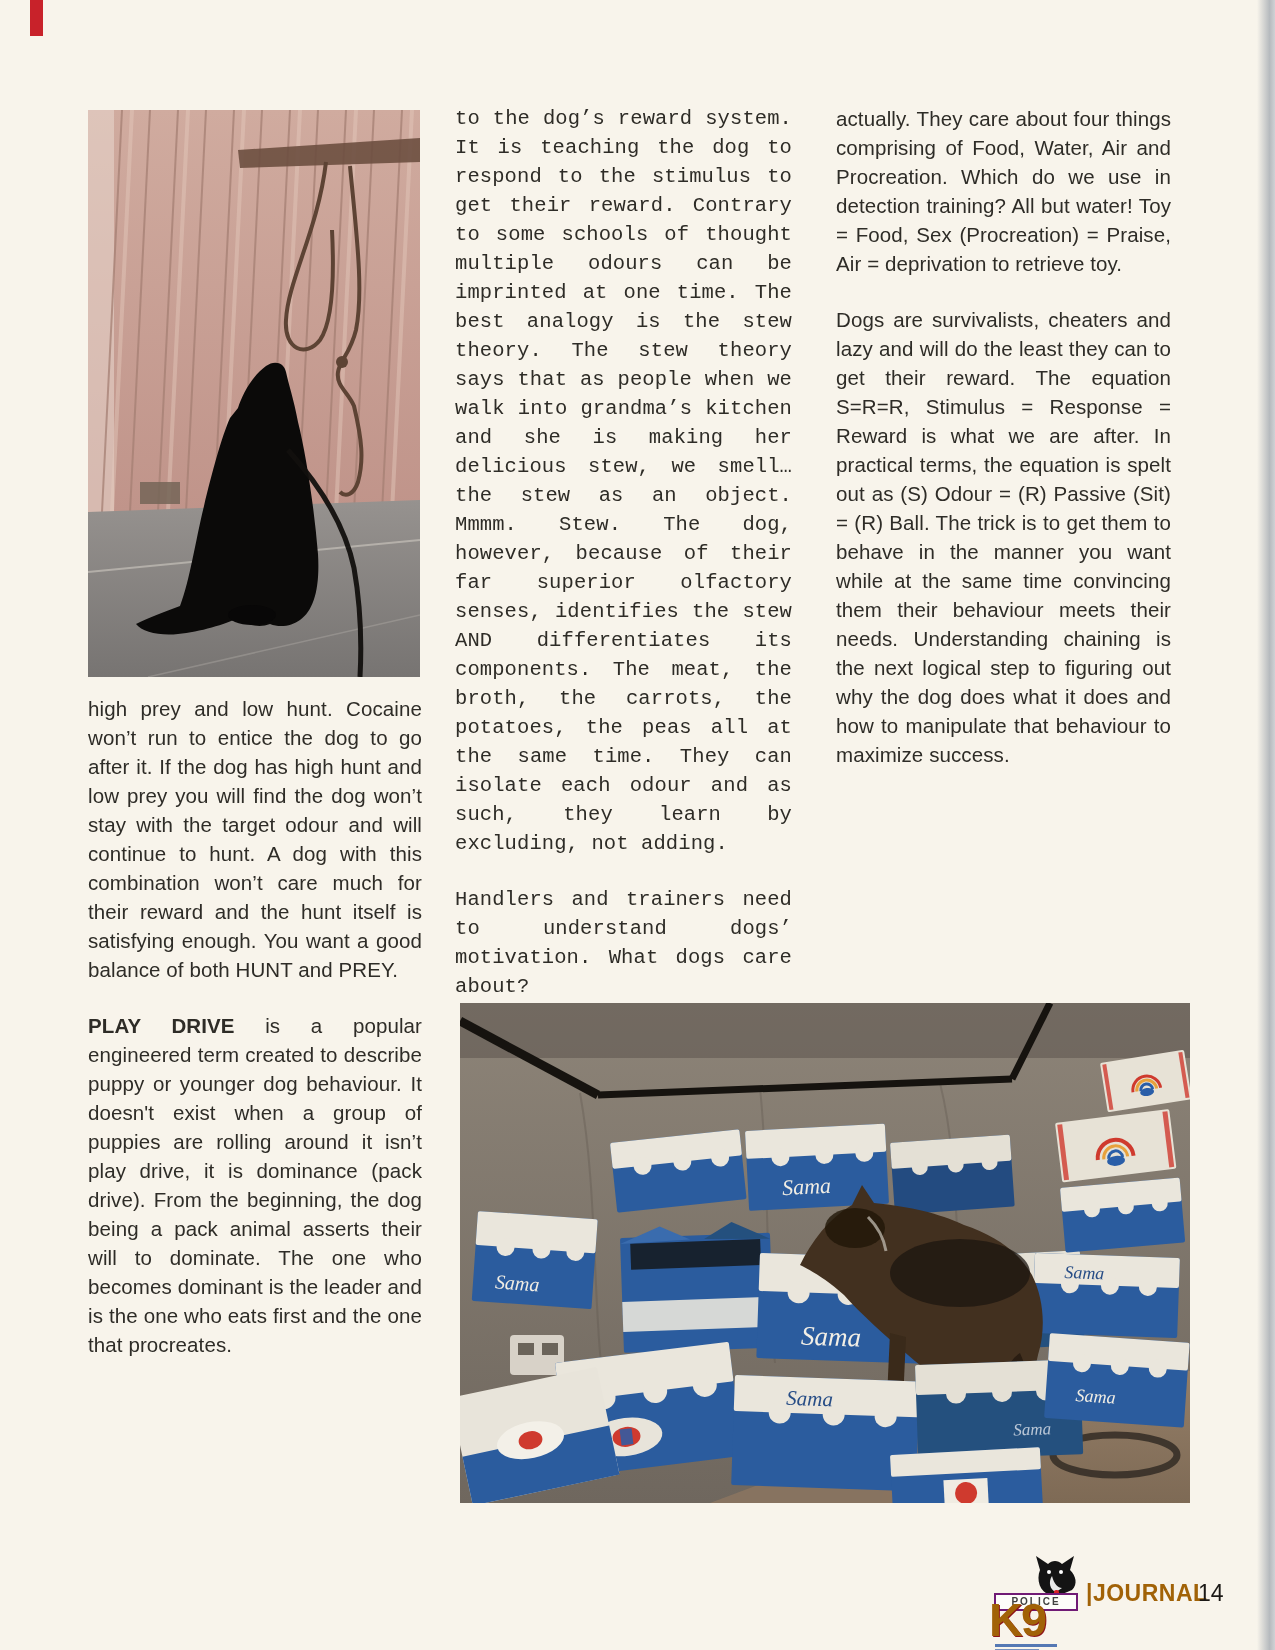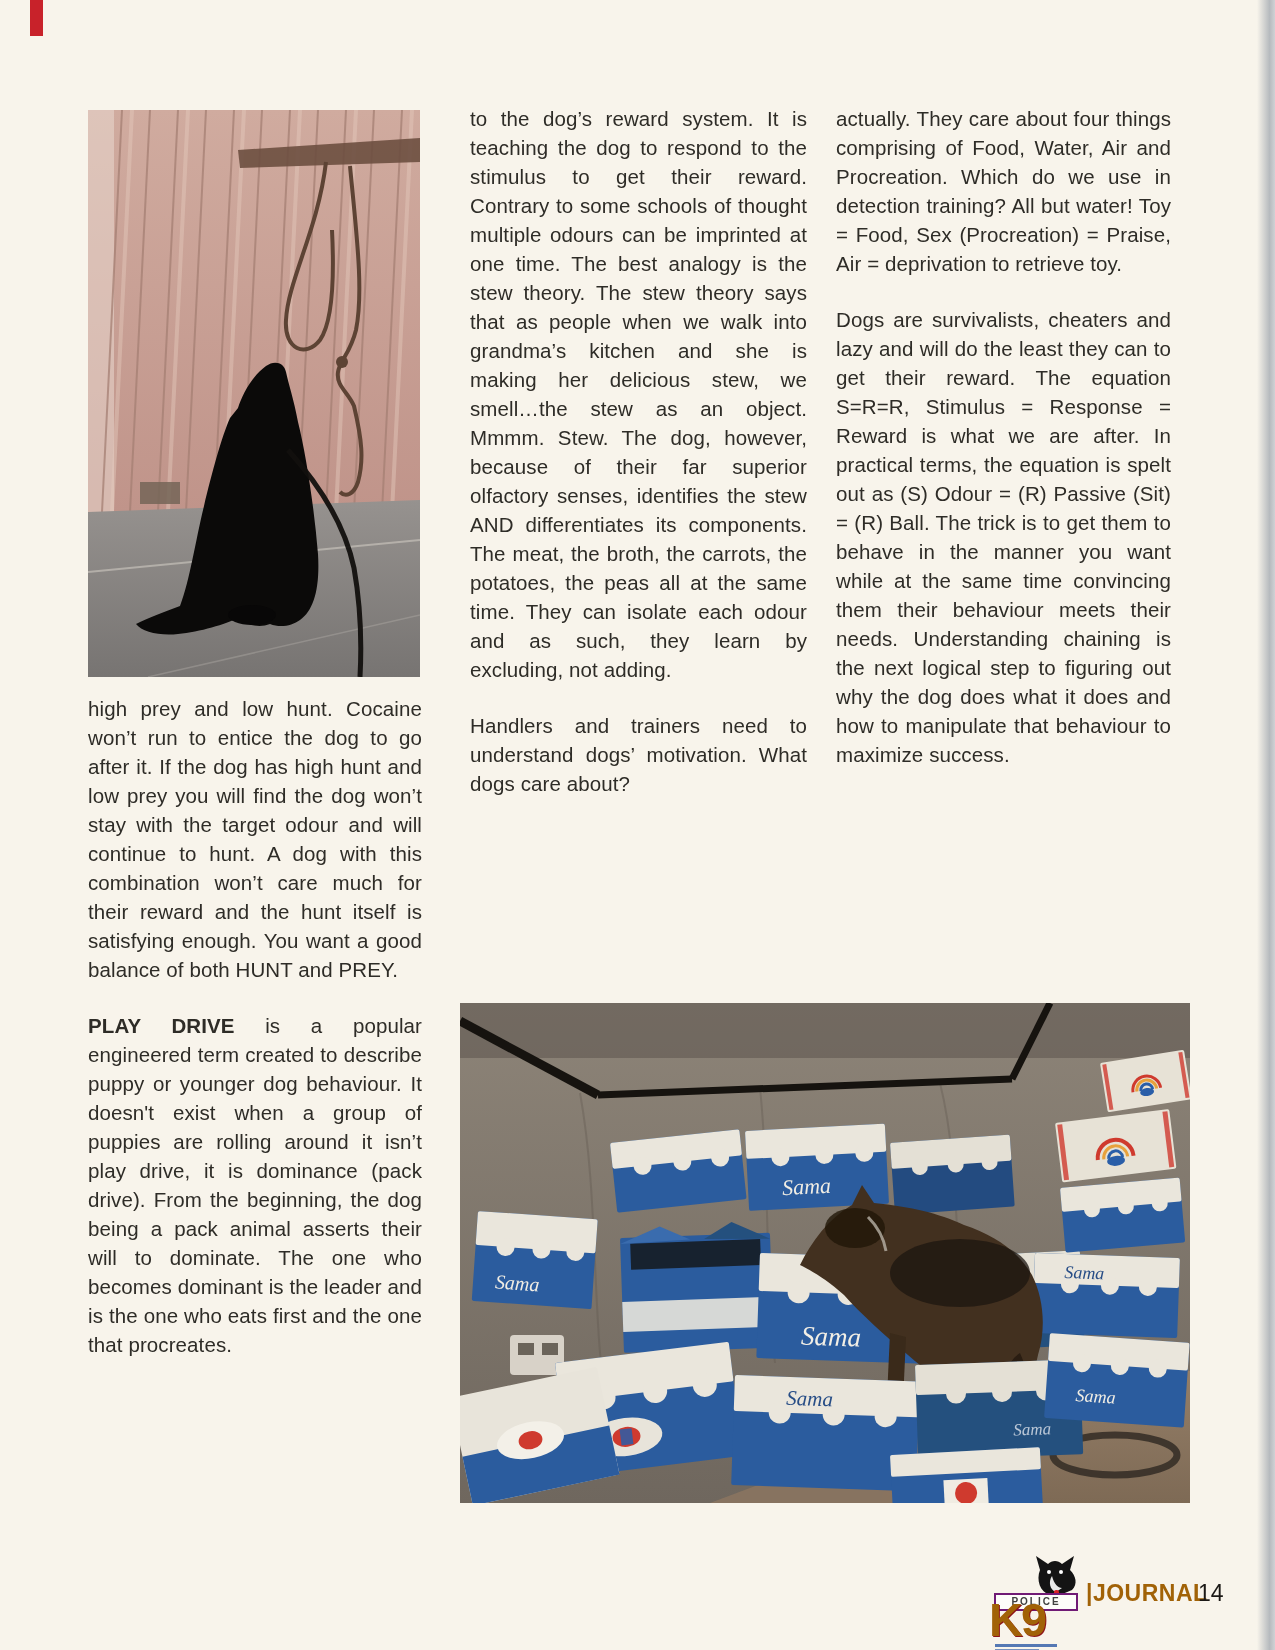--- a/index.html
+++ b/index.html
@@ -18,21 +18,21 @@
   }
   .col{
     position:absolute;
     text-align:justify;
     font-size:20.5px;line-height:29px;color:#2e2c27;
     letter-spacing:0.1px;hyphens:none;
   }
   .col p{margin:0 0 27px 0;}
   .lead-bold{font-weight:bold;}
   .col-left{left:88px;top:694px;width:334px;}
-  .col-mid{left:470px;top:104px;width:337px;}
+  .col-mid{left:455px;top:104px;width:337px;font-family:Liberation Mono, monospace;}
   .col-right{left:836px;top:104px;width:335px;}
   .photo{position:absolute;overflow:hidden;}
   .photo-top{left:88px;top:110px;width:332px;height:567px;}
   .photo-bottom{left:460px;top:1003px;width:730px;height:500px;}
   .photo svg{display:block;}
   
   .footer-logo{position:absolute;left:986px;top:1552px;width:230px;height:98px;}
   .logo-doghead{position:absolute;left:46px;top:2px;width:46px;height:42px;}
   .logo-police{
     position:absolute;left:8px;top:41px;width:84px;height:18px;

